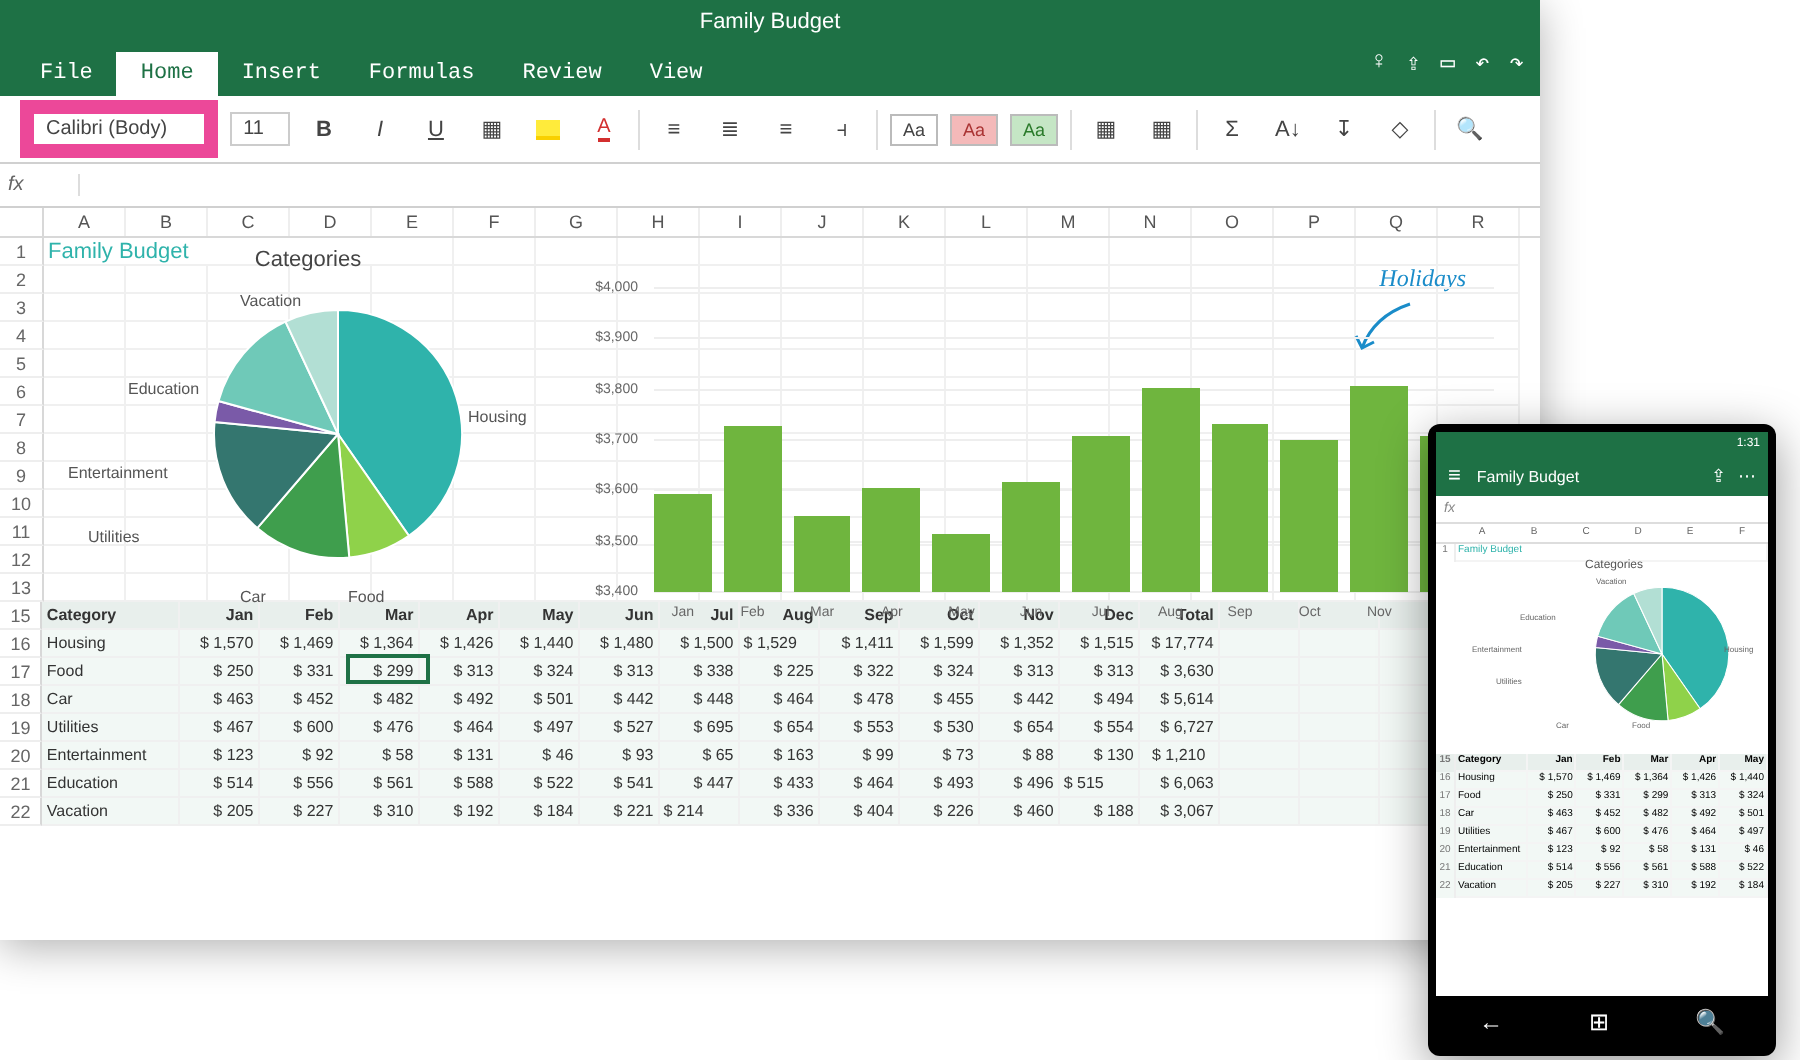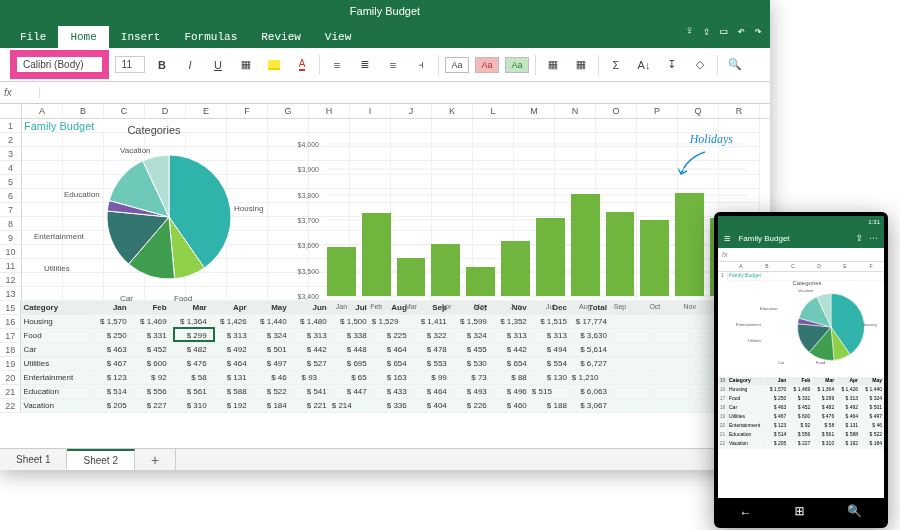--- a/index.html
+++ b/index.html
@@ -529,28 +529,28 @@
           <div class="cell"></div>
         </div>
         <div class="row data">
           <div class="rh">20</div>
           <div class="cell" style="width: 70px;">Entertainment</div>
           <div class="cell" style="text-align: right;">$ 123</div>
           <div class="cell" style="text-align: right;">$ 92</div>
           <div class="cell" style="text-align: right;">$ 58</div>
           <div class="cell" style="text-align: right;">$ 131</div>
           <div class="cell" style="text-align: right;">$ 46</div>
-          <div class="cell" style="text-align: center;">$ 93</div>
+          <div class="cell" style="text-align: right;">$ 93</div>
           <div class="cell" style="text-align: right;">$ 65</div>
           <div class="cell" style="text-align: right;">$ 163</div>
           <div class="cell" style="text-align: right;">$ 99</div>
           <div class="cell" style="text-align: right;">$ 73</div>
           <div class="cell" style="text-align: right;">$ 88</div>
           <div class="cell" style="text-align: right;">$ 130</div>
-          <div class="cell" style="text-align: left;">$ 1,210</div>
+          <div class="cell" style="text-align: center;">$ 1,210</div>
           <div class="cell"></div>
           <div class="cell"></div>
           <div class="cell"></div>
           <div class="cell"></div>
         </div>
         <div class="row data">
           <div class="rh">21</div>
           <div class="cell" style="width: 70px;">Education</div>
           <div class="cell" style="text-align: right;">$ 514</div>
           <div class="cell" style="text-align: right;">$ 556</div>
@@ -676,25 +676,20 @@
             <div class="bar" style="height: 51.5%;">
               <div class="bbl">Dec</div>
             </div>
           </div>
       </div>
     </div>
 
     <div class="selection" id="selbox" style="left: 173px; top: 223px; width: 42px; height: 15px;"></div>
   </div>
 
-  <div class="sheetbar">
-    <div class="sheet">Sheet 1</div>
-    <div class="sheet active">Sheet 2</div>
-    <div class="sheet add">+</div>
-  </div>
 </div>
 
 <div class="phone">
   <div class="pscreen">
     <div class="pstatus">
         <span></span>
         <span>1:31</span>
       </div>
     <div class="pheader">
       <span class="pmenu">≡</span>

